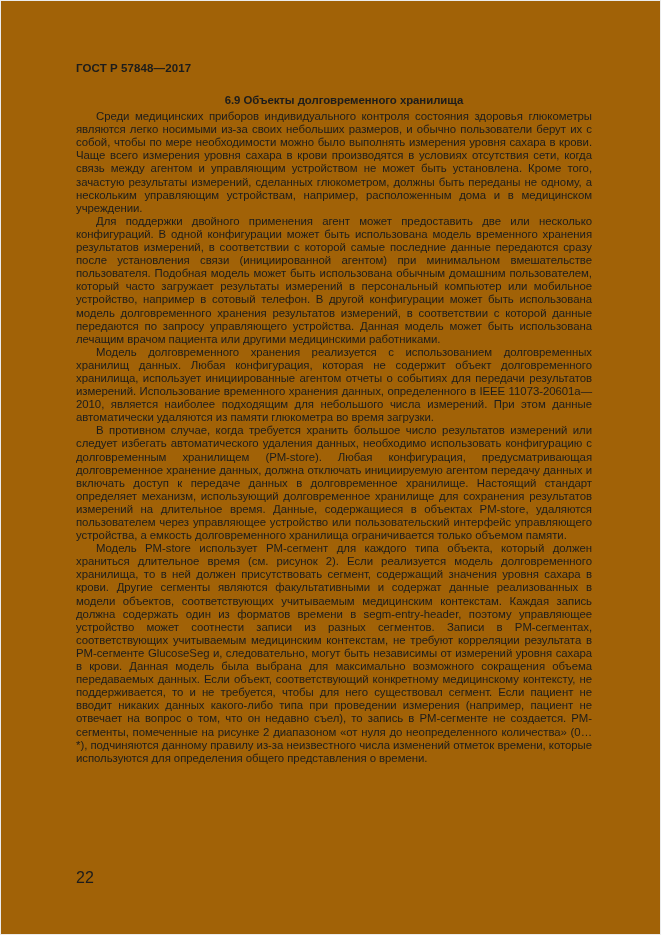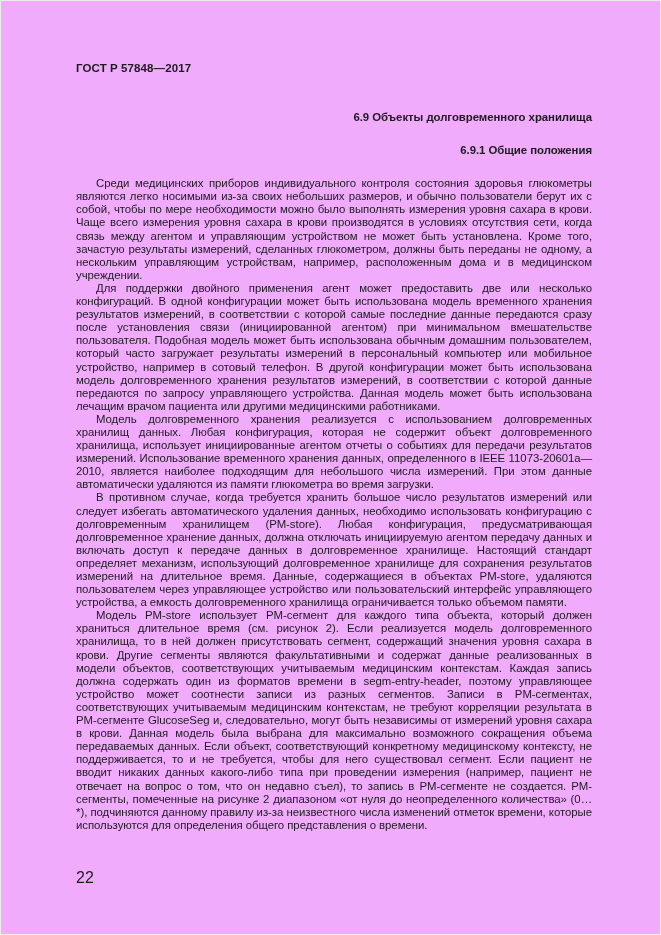--- a/index.html
+++ b/index.html
@@ -4,21 +4,21 @@
 <style>
   html, body {
     margin: 0;
     padding: 0;
     background: #f6f6f6;
   }
   .sheet {
     position: relative;
     width: 661px;
     height: 935px;
-    background: #f0abfc;
+    background: #a16207;
     box-sizing: border-box;
     border: 1px solid #ececec;
     font-family: "Liberation Sans", "DejaVu Sans", sans-serif;
     color: #1c1c1c;
     overflow: hidden;
   }
   .doc-header {
     position: absolute;
     top: 61px;
     left: 75px;
@@ -35,39 +35,38 @@
     line-height: 13.1px;
     text-align: justify;
     letter-spacing: -0.05px;
   }
   .doc-body p {
     margin: 0;
     text-indent: 20px;
   }
   .doc-body p.h {
     font-weight: bold;
-    text-align: right;
-    margin: 20px 0;
+    text-align: center;
+    margin: 3px 0;
   }
   .page-number {
     position: absolute;
     left: 75px;
     top: 868px;
     font-size: 16px;
   }
 </style>
 </head>
 <body>
 
 <div class="sheet">
   <div class="doc-header">ГОСТ Р 57848—2017</div>
 
   <div class="doc-body">
     <p class="h">6.9 Объекты долговременного хранилища</p>
-    <p class="h">6.9.1 Общие положения</p>
     <p class="para">Среди медицинских приборов индивидуального контроля состояния здоровья глюкометры являются легко носимыми из-за своих небольших размеров, и обычно пользователи берут их с собой, чтобы по мере необходимости можно было выполнять измерения уровня сахара в крови. Чаще всего измерения уровня сахара в крови производятся в условиях отсутствия сети, когда связь между агентом и управляющим устройством не может быть установлена. Кроме того, зачастую результаты измерений, сделанных глюкометром, должны быть переданы не одному, а нескольким управляющим устройствам, например, расположенным дома и в медицинском учреждении.</p>
     <p class="para">Для поддержки двойного применения агент может предоставить две или несколько конфигураций. В одной конфигурации может быть использована модель временного хранения результатов измерений, в соответствии с которой самые последние данные передаются сразу после установления связи (инициированной агентом) при минимальном вмешательстве пользователя. Подобная модель может быть использована обычным домашним пользователем, который часто загружает результаты измерений в персональный компьютер или мобильное устройство, например в сотовый телефон. В другой конфигурации может быть использована модель долговременного хранения результатов измерений, в соответствии с которой данные передаются по запросу управляющего устройства. Данная модель может быть использована лечащим врачом пациента или другими медицинскими работниками.</p>
     <p class="para">Модель долговременного хранения реализуется с использованием долговременных хранилищ данных. Любая конфигурация, которая не содержит объект долговременного хранилища, использует инициированные агентом отчеты о событиях для передачи результатов измерений. Использование временного хранения данных, определенного в IEEE 11073-20601a—2010, является наиболее подходящим для небольшого числа измерений. При этом данные автоматически удаляются из памяти глюкометра во время загрузки.</p>
     <p class="para">В противном случае, когда требуется хранить большое число результатов измерений или следует избегать автоматического удаления данных, необходимо использовать конфигурацию с долговременным хранилищем (PM-store). Любая конфигурация, предусматривающая долговременное хранение данных, должна отключать инициируемую агентом передачу данных и включать доступ к передаче данных в долговременное хранилище. Настоящий стандарт определяет механизм, использующий долговременное хранилище для сохранения результатов измерений на длительное время. Данные, содержащиеся в объектах PM-store, удаляются пользователем через управляющее устройство или пользовательский интерфейс управляющего устройства, а емкость долговременного хранилища ограничивается только объемом памяти.</p>
     <p class="para">Модель PM-store использует PM-сегмент для каждого типа объекта, который должен храниться длительное время (см. рисунок 2). Если реализуется модель долговременного хранилища, то в ней должен присутствовать сегмент, содержащий значения уровня сахара в крови. Другие сегменты являются факультативными и содержат данные реализованных в модели объектов, соответствующих учитываемым медицинским контекстам. Каждая запись должна содержать один из форматов времени в segm-entry-header, поэтому управляющее устройство может соотнести записи из разных сегментов. Записи в PM-сегментах, соответствующих учитываемым медицинским контекстам, не требуют корреляции результата в PM-сегменте GlucoseSeg и, следовательно, могут быть независимы от измерений уровня сахара в крови. Данная модель была выбрана для максимально возможного сокращения объема передаваемых данных. Если объект, соответствующий конкретному медицинскому контексту, не поддерживается, то и не требуется, чтобы для него существовал сегмент. Если пациент не вводит никаких данных какого-либо типа при проведении измерения (например, пациент не отвечает на вопрос о том, что он недавно съел), то запись в PM-сегменте не создается. PM-сегменты, помеченные на рисунке 2 диапазоном «от нуля до неопределенного количества» (0…*), подчиняются данному правилу из-за неизвестного числа изменений отметок времени, которые используются для определения общего представления о времени.</p>
   </div>
 
   <div class="page-number">22</div>
 </div>
 

